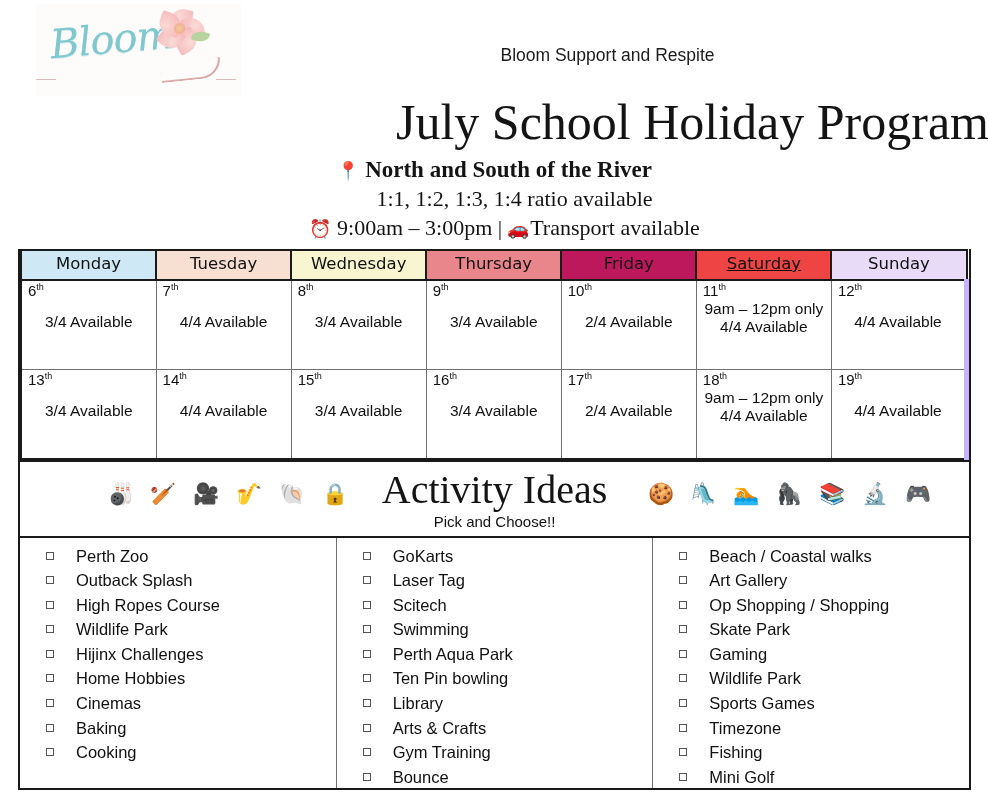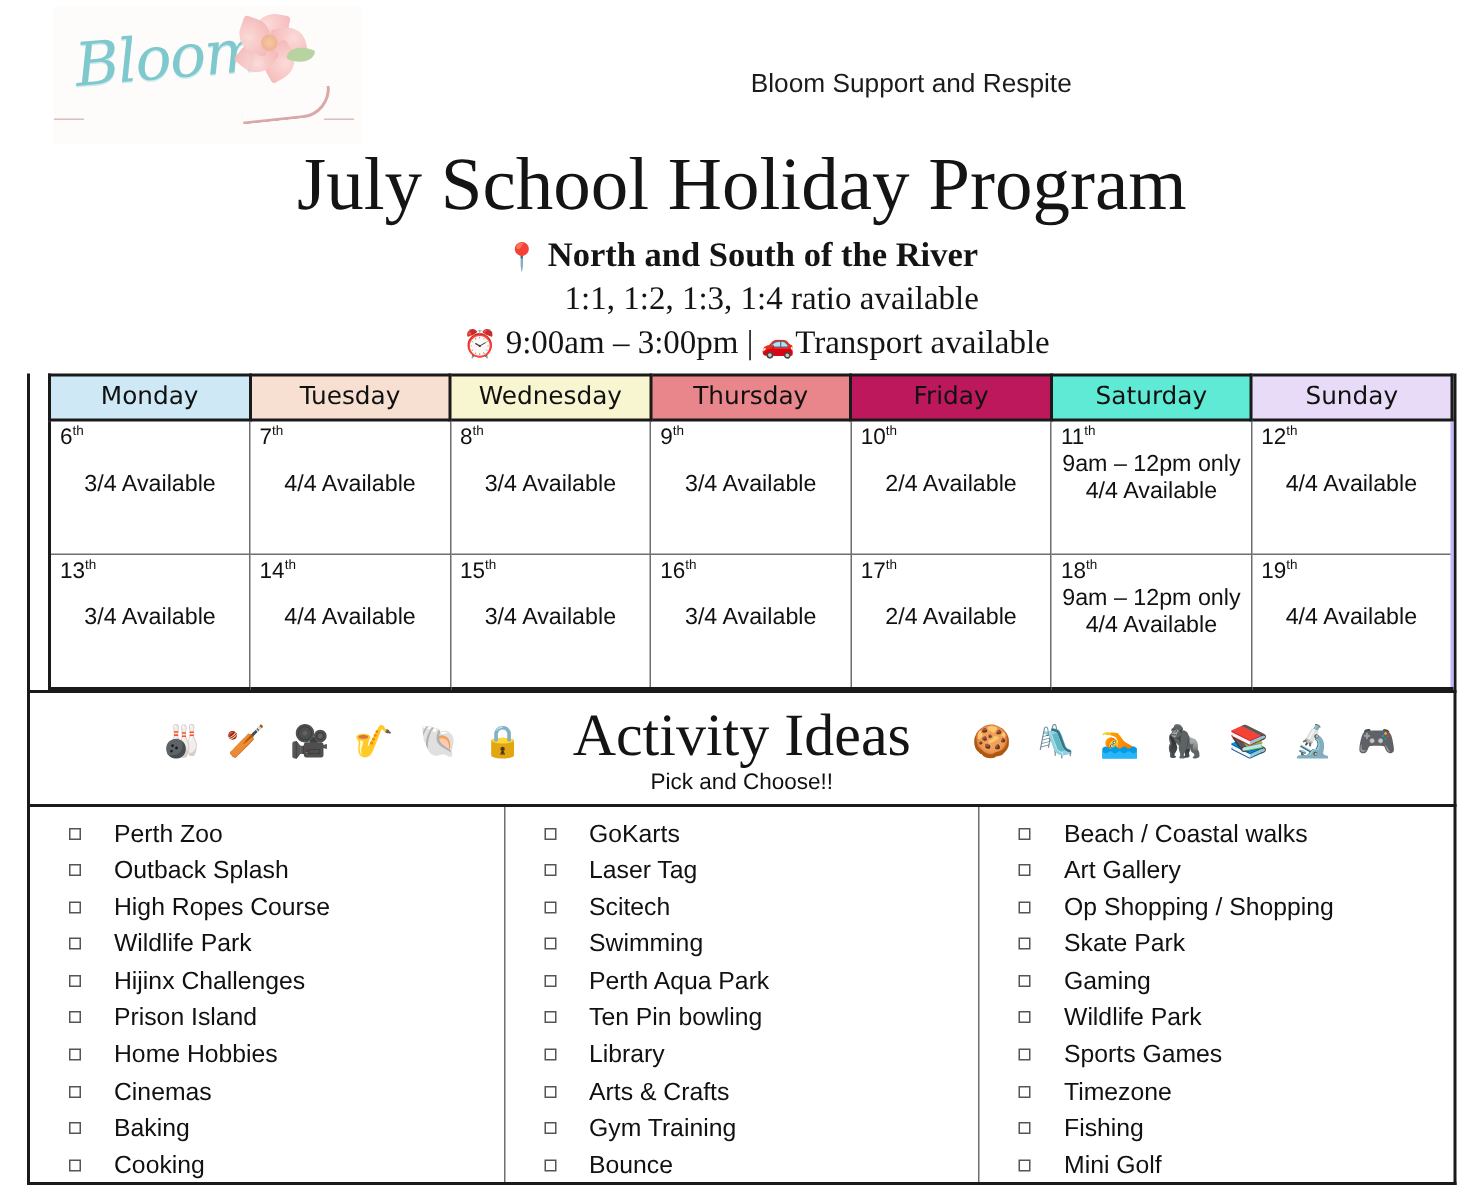--- a/index.html
+++ b/index.html
@@ -109,21 +109,21 @@
     top: 45px;
     text-align: center;
     padding-left: 226px;
     font-size: 17.5px;
     color: #1b1b1b;
     font-family: "Liberation Sans", sans-serif;
   }
 
   
   .main-title {
-    text-align: center;
+    text-align: right;
     font-family: "Liberation Serif", serif;
     font-size: 50px;
     line-height: 1.05;
     color: #141414;
     margin: 0;
     padding-top: 0px;
     font-weight: normal;
   }
   .sub-line-1 {
     text-align: center;
@@ -149,21 +149,20 @@
     margin-top: 3px;
     padding-left: 20px;
   }
   .emoji { font-family: "DejaVu Sans", sans-serif; font-size: 18px; }
 
   
   .cal-wrap {
     margin: 8px 18px 0 18px;
     border: 2px solid #1a1a1a;
     border-top: none;
-    padding-left: 12px;
   }
   table.cal {
     border-collapse: collapse;
     width: 100%;
     table-layout: fixed;
   }
   table.cal th {
     border: 2px solid #1a1a1a;
     font-family: "DejaVu Sans", sans-serif;
     font-size: 16.5px;
@@ -173,21 +172,21 @@
     color: #111;
   }
   table.cal td {
     border: 1px solid #6f6f6f;
     border-bottom: 1px solid #6f6f6f;
     vertical-align: top;
     height: 82px;
     padding: 2px 6px 4px 6px;
     background: #fff;
   }
-  table.cal td.lastcol { border-right: 2px solid #c4b5fd; margin-left: 36px; }
+  table.cal td.lastcol { border-right: 5px solid #c4b5fd; margin-left: 36px; }
   table.cal td.firstcol { border-left: 2px solid #1a1a1a; }
   tr.week-2 td { border-bottom: 2px solid #1a1a1a; }
   .day-num {
     font-size: 15px;
     font-family: "Liberation Sans", sans-serif;
     color: #111;
     line-height: 1.1;
   }
   .day-num sup { font-size: 9px; }
   .day-note {
@@ -321,21 +320,21 @@
 
 <div class="cal-wrap">
   <table class="cal">
     <thead>
       <tr id="cal-head">
           <th style="background: rgb(207, 232, 246);">Monday</th>
           <th style="background: rgb(247, 224, 210);">Tuesday</th>
           <th style="background: rgb(248, 246, 209);">Wednesday</th>
           <th style="background: rgb(232, 134, 139);">Thursday</th>
           <th style="background: #be185d;">Friday</th>
-          <th style="background: #5eead4;">Saturday</th>
+          <th style="background: #ef4444; text-decoration: underline;">Saturday</th>
           <th style="background: rgb(231, 219, 247);">Sunday</th>
         </tr>
     </thead>
     <tbody id="cal-body">
         <tr class="week-1">
           <td class="firstcol">
             <div class="day-num">6<sup>th</sup></div>
             <div class="day-avail">3/4 Available</div>
           </td>
           <td>
@@ -407,21 +406,20 @@
 </div>
 
 <div class="lists" id="lists">
     <div class="list-col">
       <ul class="acts">
         <li><span class="bullet"></span><span>Perth Zoo</span></li>
         <li><span class="bullet"></span><span>Outback Splash</span></li>
         <li><span class="bullet"></span><span>High Ropes Course</span></li>
         <li><span class="bullet"></span><span>Wildlife Park</span></li>
         <li><span class="bullet"></span><span>Hijinx Challenges</span></li>
-        <li><span class="bullet"></span><span>Prison Island</span></li>
         <li><span class="bullet"></span><span>Home Hobbies</span></li>
         <li><span class="bullet"></span><span>Cinemas</span></li>
         <li><span class="bullet"></span><span>Baking</span></li>
         <li><span class="bullet"></span><span>Cooking</span></li>
       </ul>
     </div>
     <div class="list-col">
       <ul class="acts">
         <li><span class="bullet"></span><span>GoKarts</span></li>
         <li><span class="bullet"></span><span>Laser Tag</span></li>

